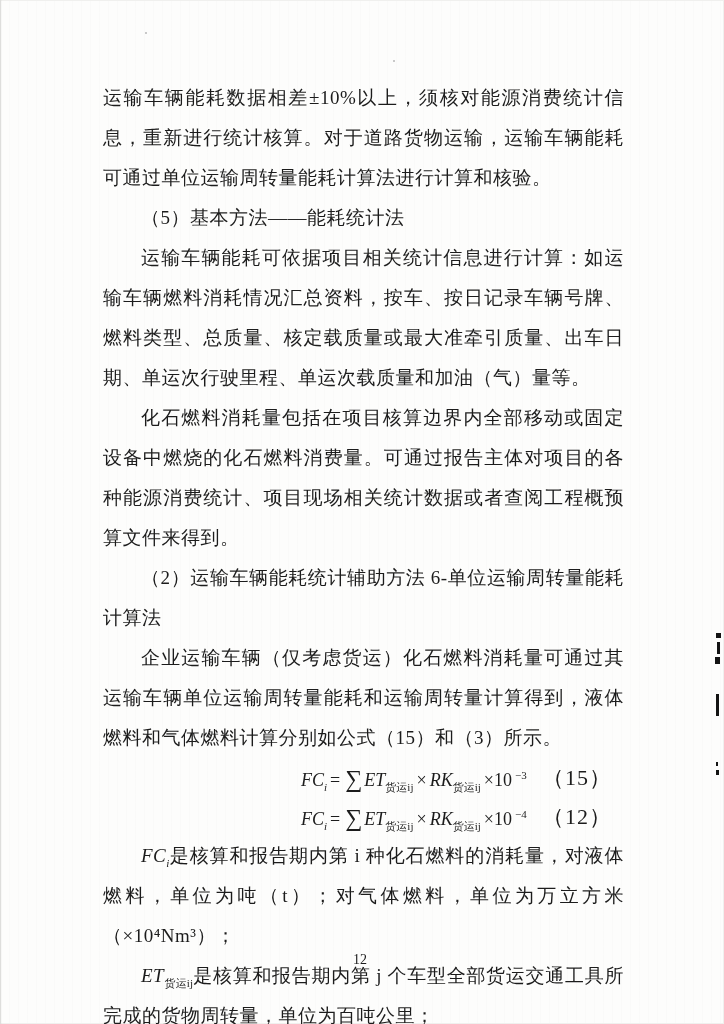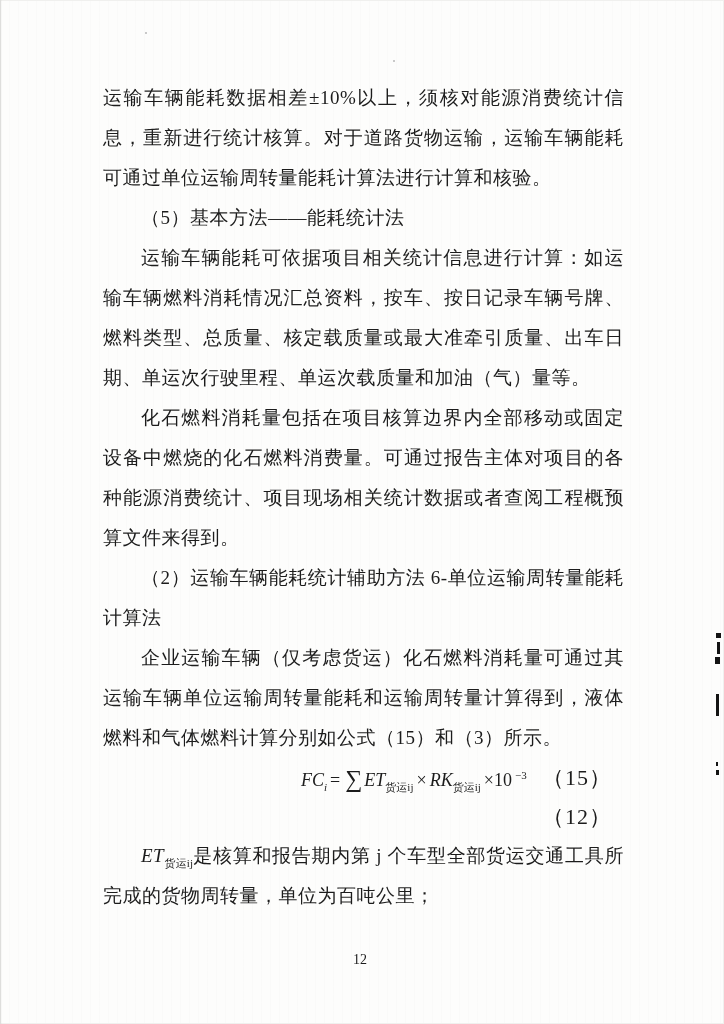--- a/index.html
+++ b/index.html
@@ -86,24 +86,26 @@
     <p class="para">（2）运输车辆能耗统计辅助方法 6-单位运输周转量能耗计算法</p>
 
     <p class="para">企业运输车辆（仅考虑货运）化石燃料消耗量可通过其运输车辆单位运输周转量能耗和运输周转量计算得到，液体燃料和气体燃料计算分别如公式（15）和（3）所示。</p>
 
     <div class="formula-row">
       <span class="formula"><span class="var">FC</span><sub class="vsub lat">i</sub><span class="op">=</span><span class="sum">∑</span><span class="var">ET</span><sub class="vsub">货运ij</sub><span class="op">×</span><span class="var">RK</span><sub class="vsub">货运ij</sub><span class="op">×10</span><sup>−3</sup></span>
       <span class="eq-label">（15）</span>
     </div>
 
     <div class="formula-row">
+      <span class="formula"><span class="var">FC</span><sub class="vsub lat">i</sub><span class="op">=</span><span class="sum">∑</span><span class="var">ET</span><sub class="vsub">货运ij</sub><span class="op">×</span><span class="var">RK</span><sub class="vsub">货运ij</sub><span class="op">×10</span><sup>−4</sup></span>
       <span class="eq-label">（12）</span>
     </div>
 
 
+    <p class="para"><span class="var">FC</span><sub class="vsub lat">i</sub><span>是核算和报告期内第 i 种化石燃料的消耗量，对液体燃料，单位为吨（t）；对气体燃料，单位为万立方米（×10⁴Nm³）；</span></p>
 
     <p class="para"><span class="var">ET</span><sub class="vsub">货运ij</sub><span>是核算和报告期内第 j 个车型全部货运交通工具所完成的货物周转量，单位为百吨公里；</span></p>
 
   </div>
 
   <div class="page-number">12</div>
 
   <div class="artifact a1a"></div>
   <div class="artifact a1b"></div>
   <div class="artifact a1c"></div>

